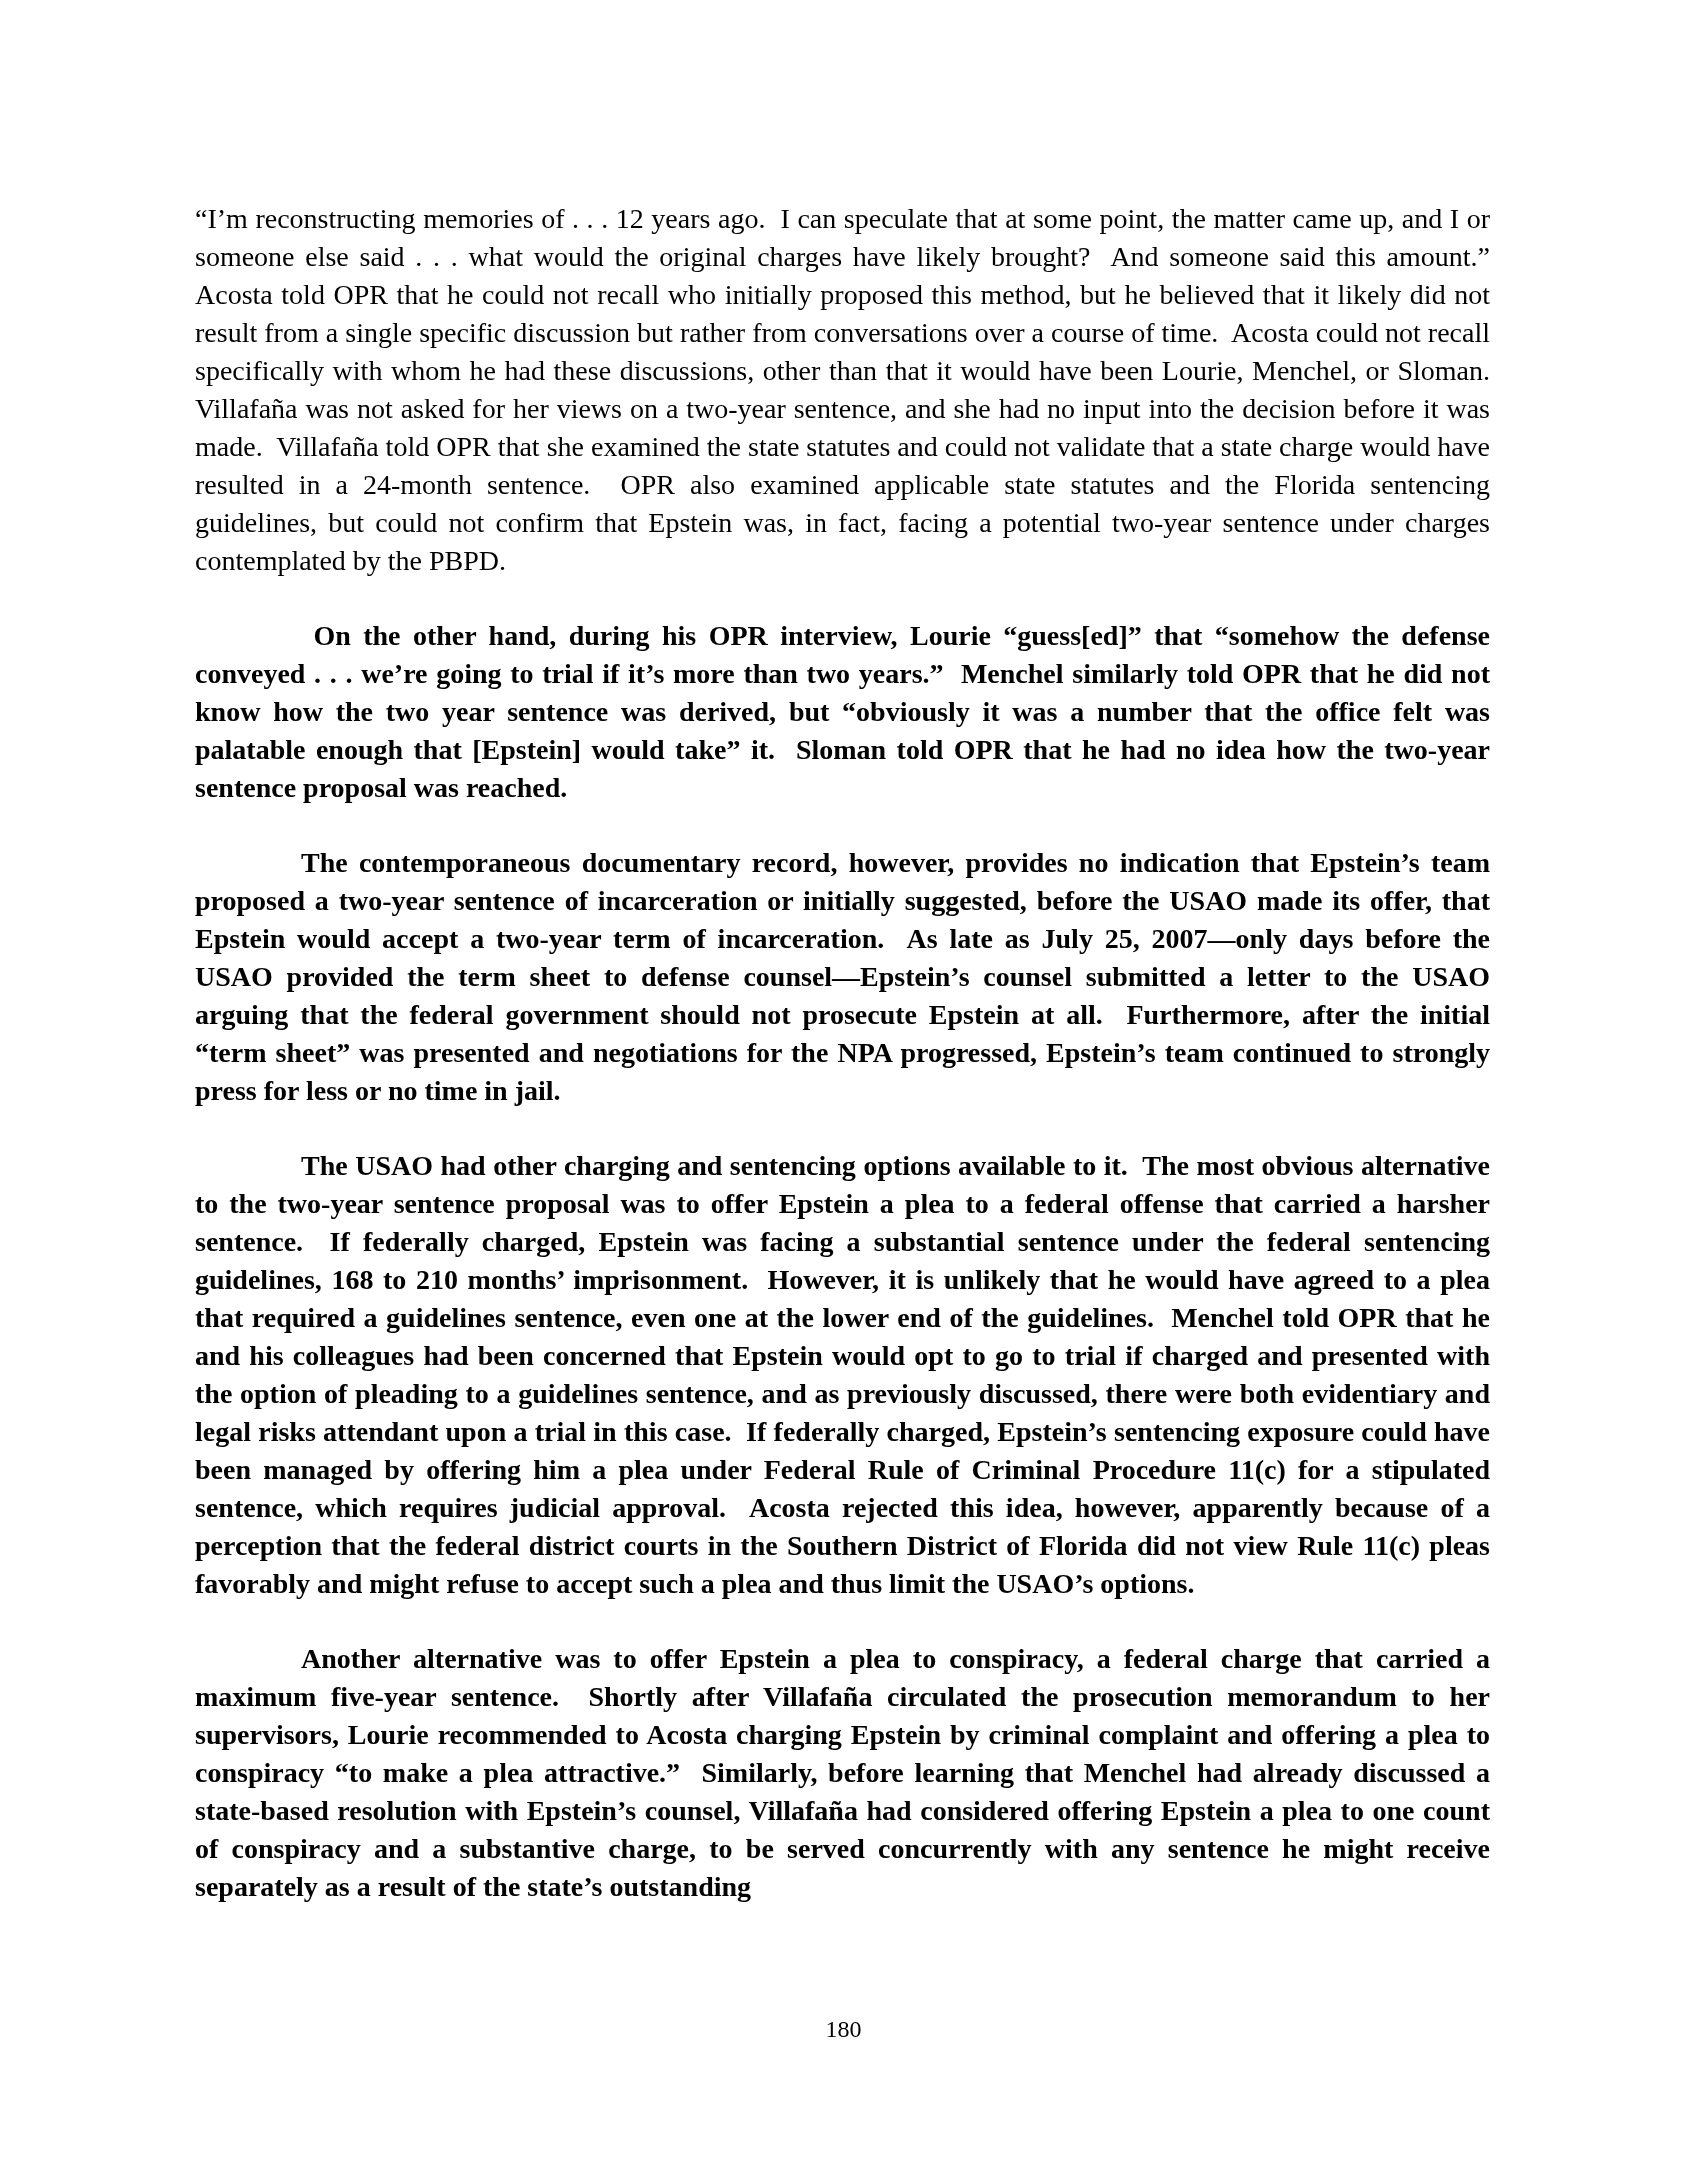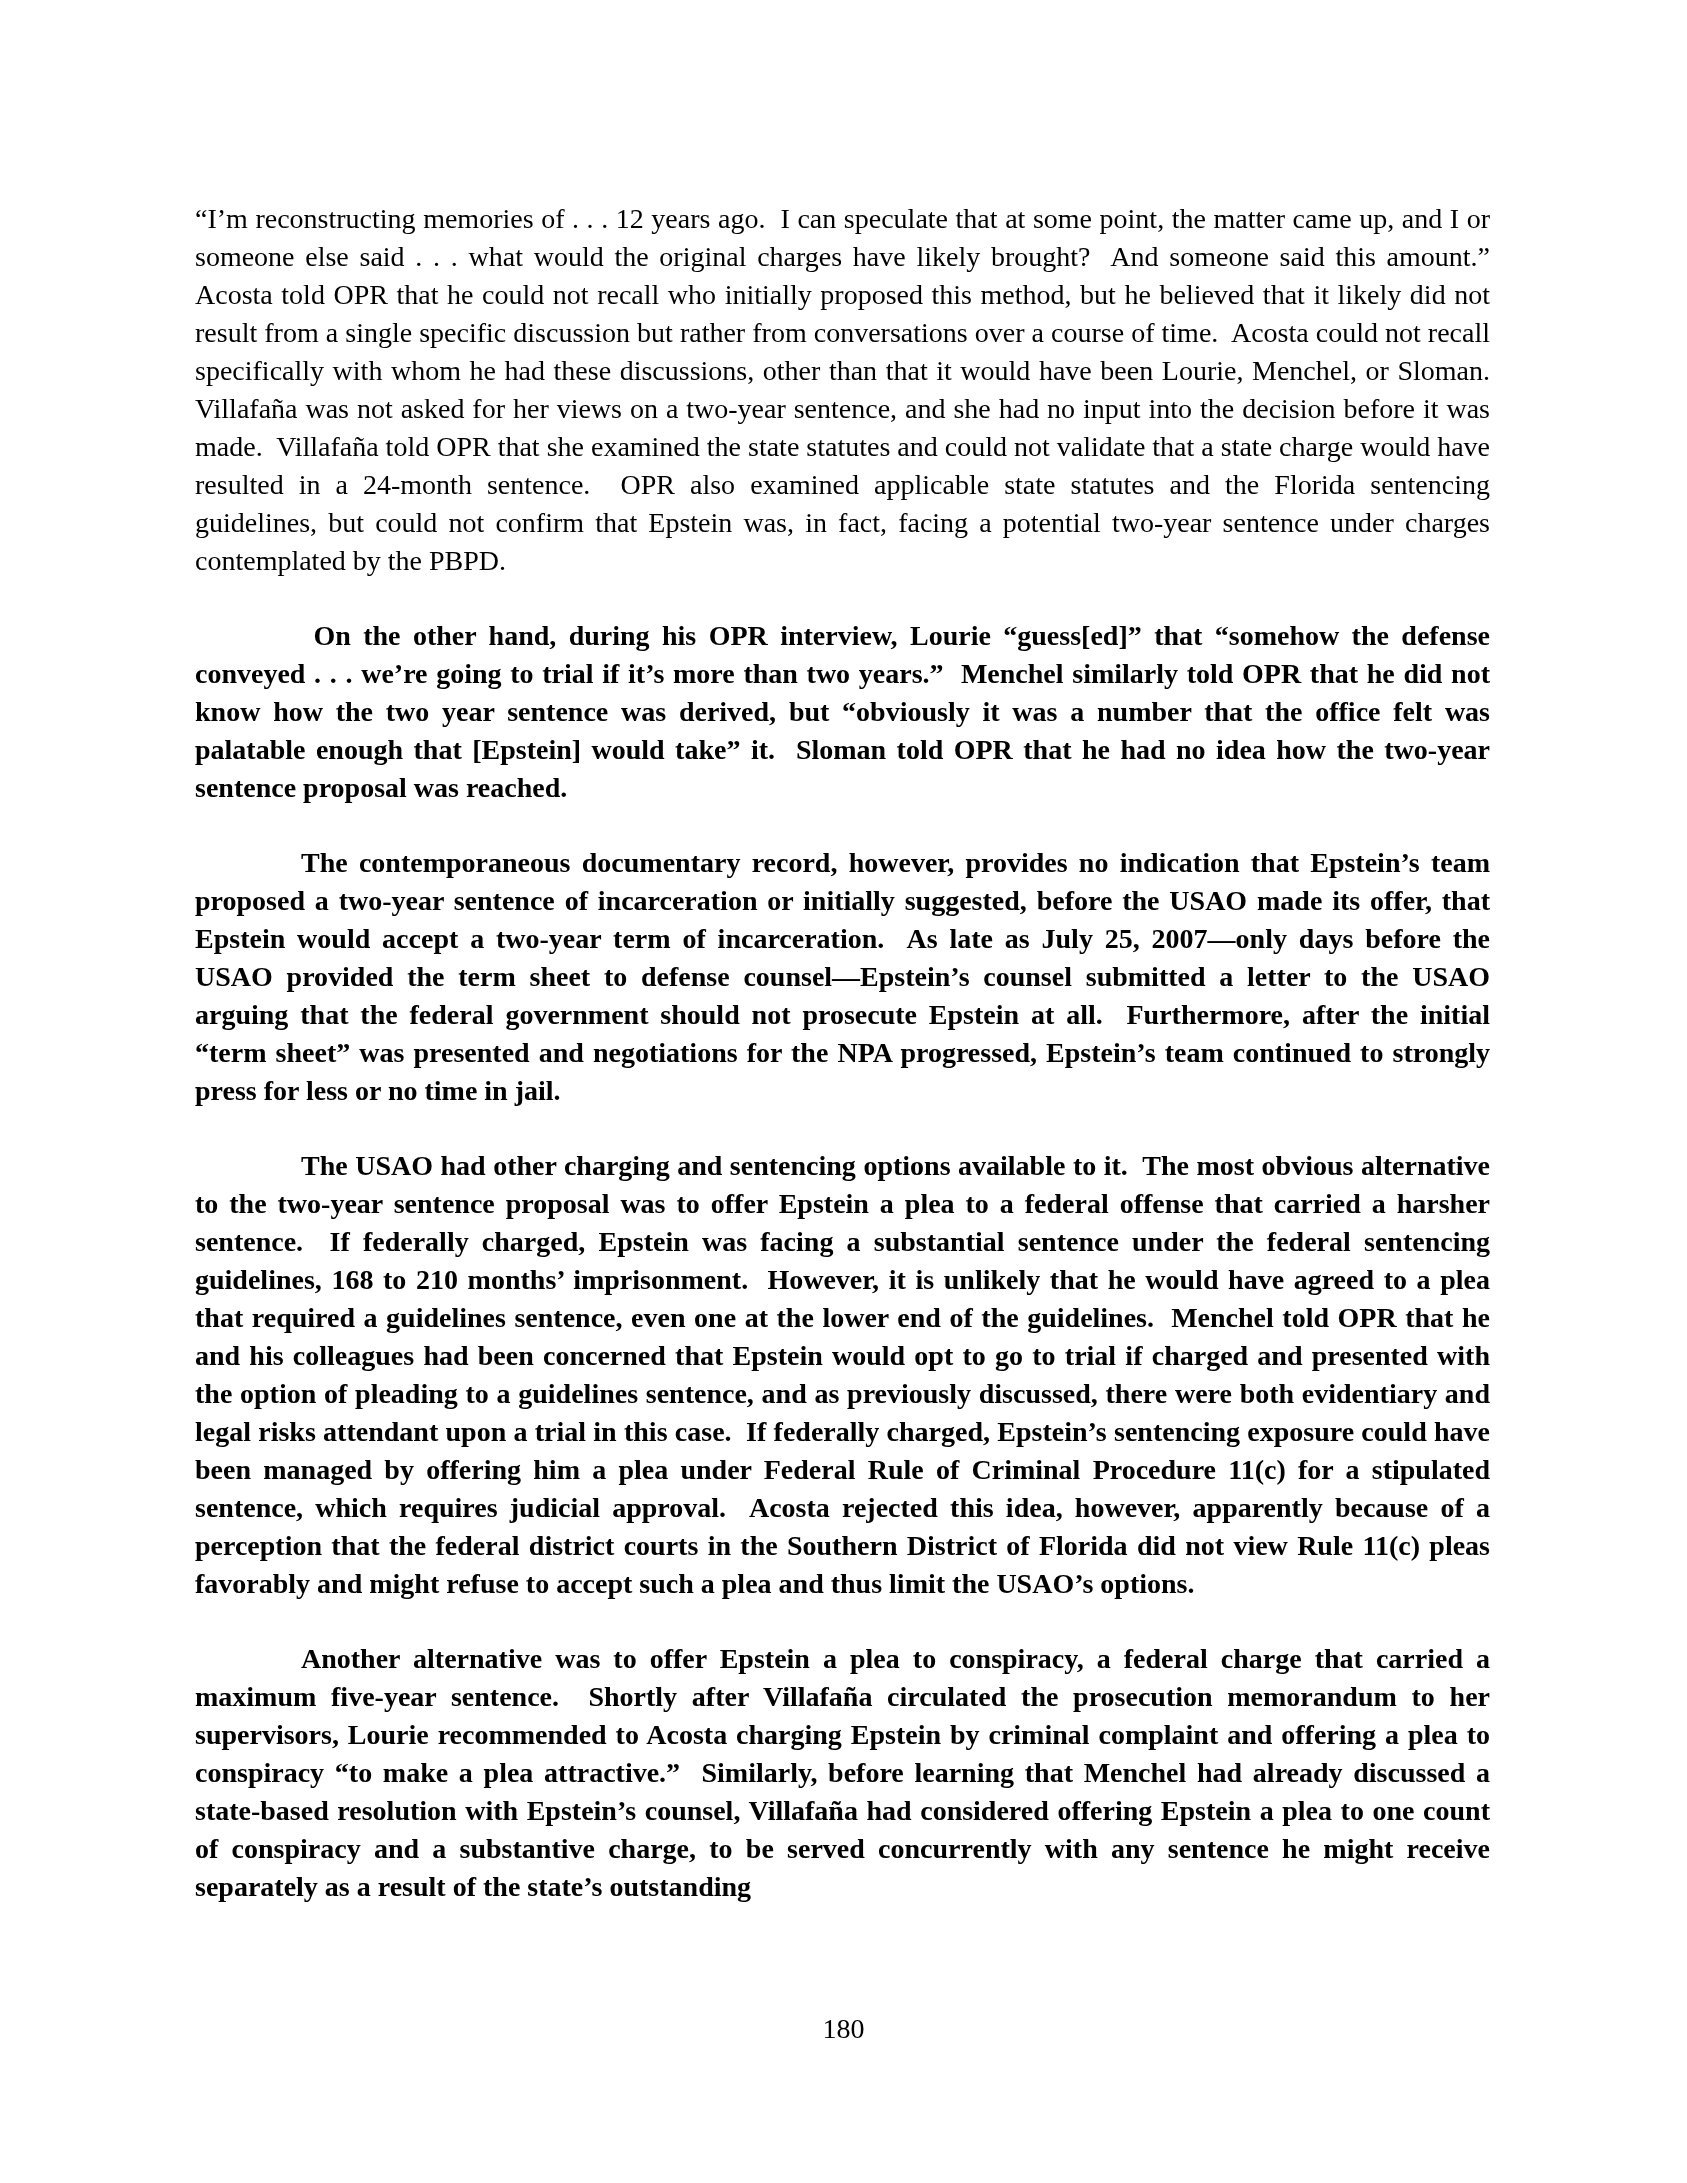--- a/index.html
+++ b/index.html
@@ -39,21 +39,21 @@
   p.para + p.para {
     margin-top: 37px;
     font-weight: bold;
   }
   .page-number {
     position: absolute;
     top: 2010px;
     left: 0;
     width: 1687px;
     text-align: center;
-    font-size: 28px;
+    font-size: 24px;
     line-height: 38px;
     color: #000000;
   }
 </style>
 </head>
 <body>
 
 <div class="page">
   <main class="text-block">
     <p class="para first">“I’m reconstructing memories of . . . 12 years ago.  I can speculate that at some point, the matter came up, and I or someone else said . . . what would the original charges have likely brought?  And someone said this amount.”  Acosta told OPR that he could not recall who initially proposed this method, but he believed that it likely did not result from a single specific discussion but rather from conversations over a course of time.  Acosta could not recall specifically with whom he had these discussions, other than that it would have been Lourie, Menchel, or Sloman.  Villafaña was not asked for her views on a two-year sentence, and she had no input into the decision before it was made.  Villafaña told OPR that she examined the state statutes and could not validate that a state charge would have resulted in a 24-month sentence.  OPR also examined applicable state statutes and the Florida sentencing guidelines, but could not confirm that Epstein was, in fact, facing a potential two-year sentence under charges contemplated by the PBPD.</p>

